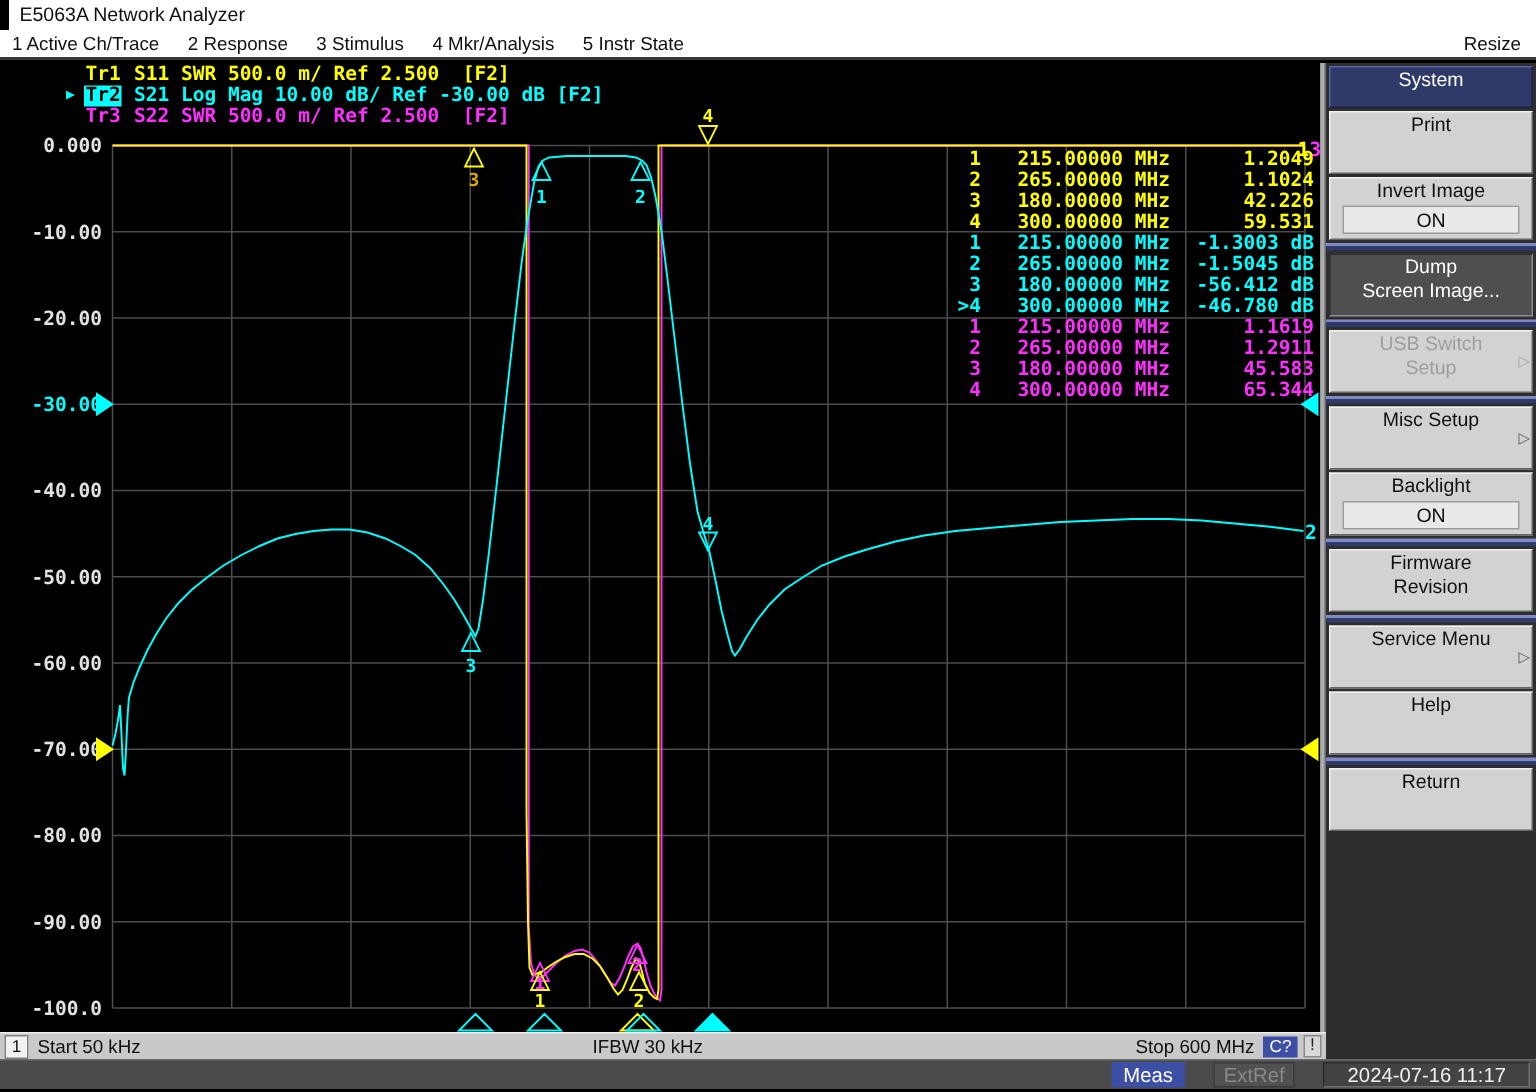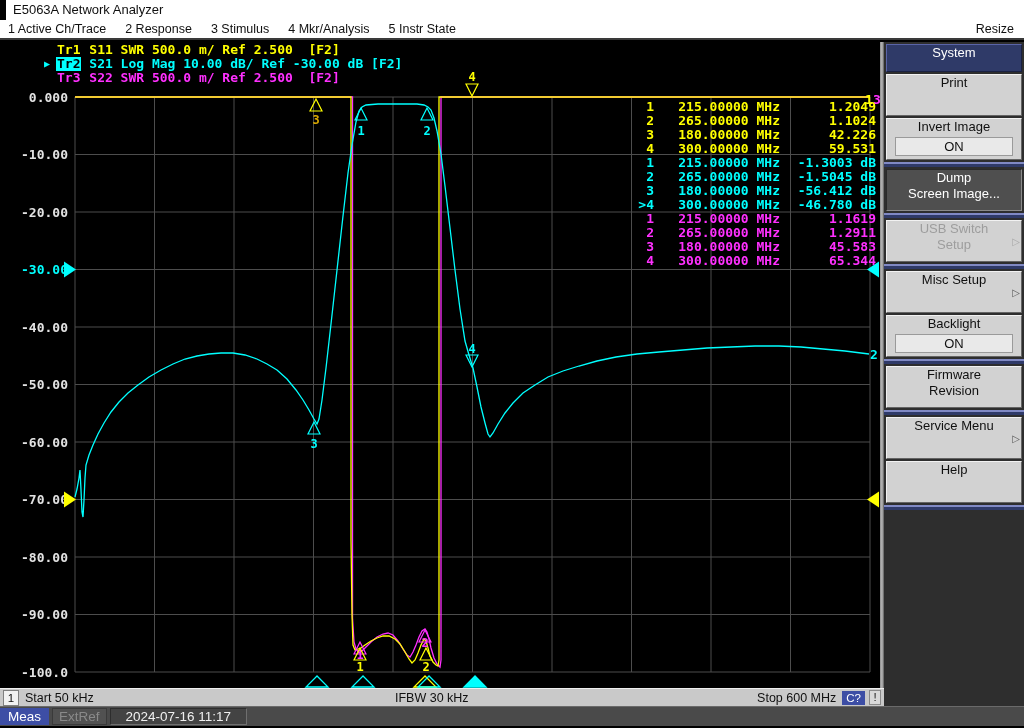--- a/index.html
+++ b/index.html
@@ -60,22 +60,22 @@
   .sb-center{position:absolute;left:395px;}
   .sb-right{margin-left:auto;display:flex;align-items:center;}
   .cbadge{background:#3d4ea5;color:#fff;font-size:11.5px;padding:0 4px;height:14px;
           line-height:14px;margin-left:6px;}
   .wbadge{background:#d8d8d8;border:1px solid #8a8a8a;color:#222;font-size:11.5px;width:10px;
           height:13px;line-height:13px;text-align:center;margin-left:4px;}
   .statusfill{flex:1;background:#2e2e2e;}
   
   .bottombar{position:absolute;left:0;top:706px;width:1024px;height:22px;background:#4a4a4a;
              box-sizing:border-box;border-top:1px solid #6a6a6a;border-bottom:2px solid #000;
-             display:flex;align-items:center;justify-content:flex-start;font-size:13.5px;
-             padding-right:4px;}
+             display:flex;align-items:center;justify-content:flex-end;font-size:13.5px;
+             padding-right:4px;gap:16px;}
   .measbadge{background:#3d4ea5;color:#fff;padding:0 8px;height:17px;line-height:17px;}
   .extref{color:#8a8a8a;background:#515151;border:1px solid #3a3a3a;padding:0 6px;height:15px;
           line-height:15px;margin-left:3px;}
   .datetime{color:#f0f0f0;background:#434343;border:1px solid #2d2d2d;border-right-color:#6f6f6f;
             border-bottom-color:#6f6f6f;padding:0 15px;height:15px;line-height:15px;margin-left:3px;}
 </style>
 </head>
 <body>
 
 <div class="screen">
@@ -213,20 +213,23 @@
         </div>
         <div class="sdivider"></div>
         <div class="skey" style="height: 42px;">
           <div class="line">Service Menu</div>
           <span class="arrow">▷</span>
         </div>
         <div class="skey" style="height: 42px;">
           <div class="line">Help</div>
         </div>
         <div class="sdivider"></div>
+        <div class="skey" style="height: 42px;">
+          <div class="line">Return</div>
+        </div>
       </div>
   </div>
 
   <div class="statusrow">
     <div class="statusbar">
       <span class="chanbox">1</span>
       <span>Start 50 kHz</span>
       <span class="sb-center">IFBW 30 kHz</span>
       <span class="sb-right">
         <span>Stop 600 MHz</span>

